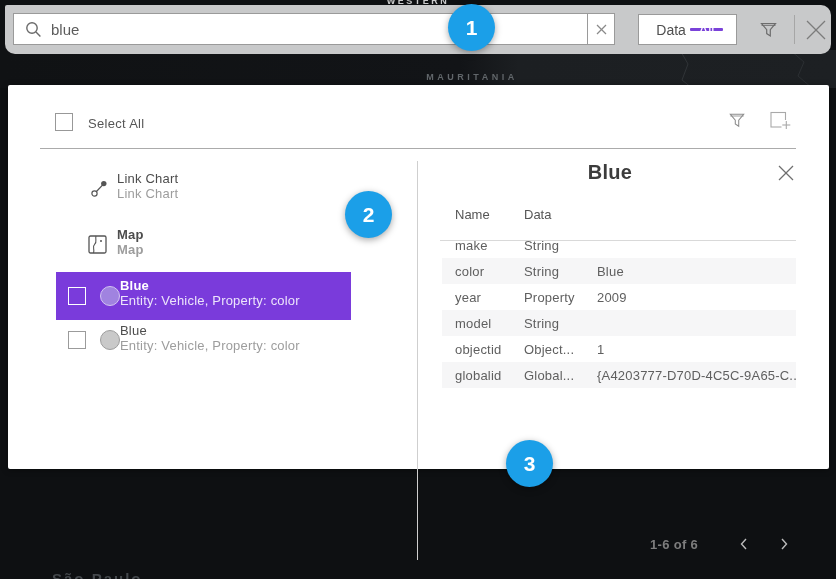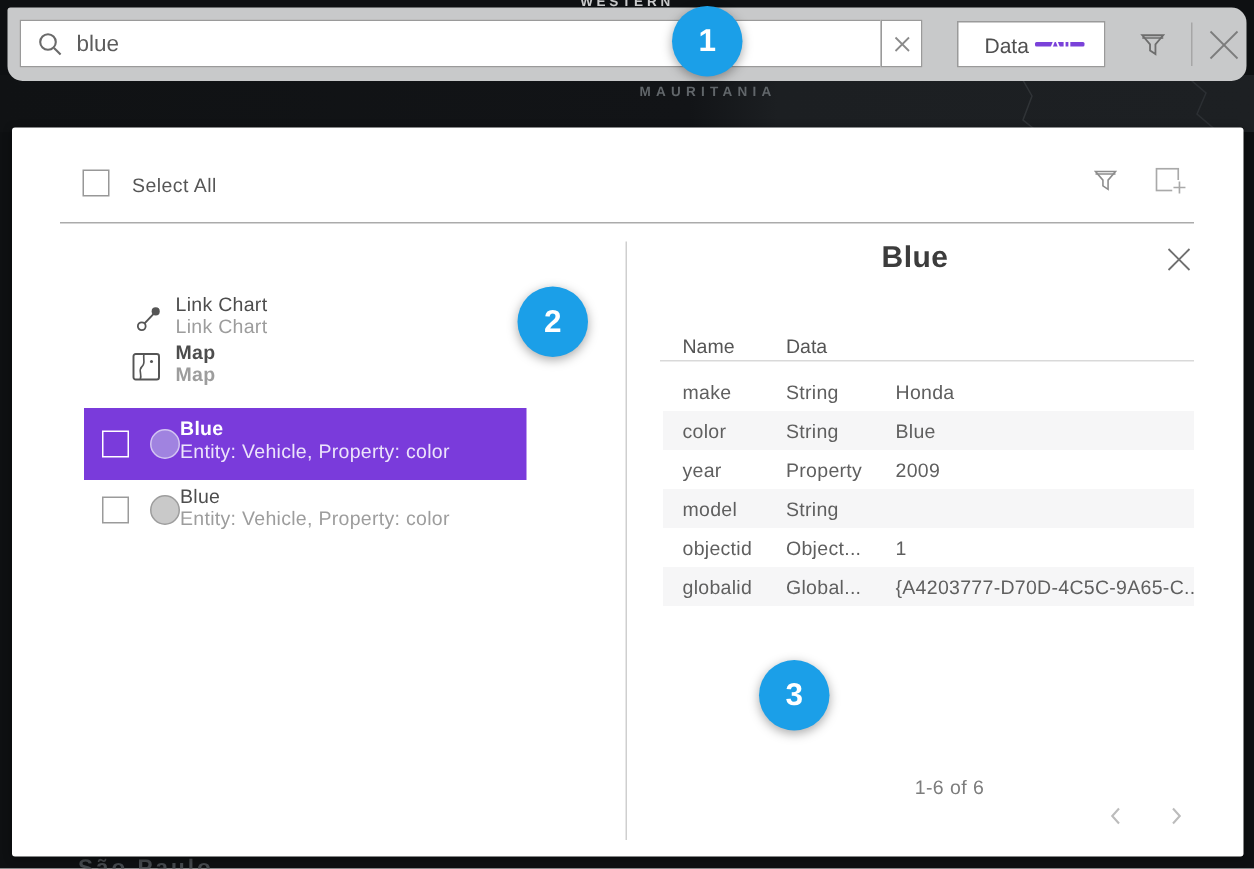--- a/index.html
+++ b/index.html
@@ -11,21 +11,21 @@
     color:#4d4d4d;
   }
 
   
   .map-strip { position:absolute; left:0; right:0; z-index:1; }
   .map-mid   { top:50px; height:38px;
                background:linear-gradient(90deg,#101214 0%,#121417 55%,#1c1f22 62%,#1d2023 100%); }
   .map-top-sliver { position:absolute; top:0; left:0; right:0; height:6px; overflow:hidden; z-index:1; }
   .map-top-sliver span { position:relative; top:-4px; display:block; text-align:center;
                font-size:9px; font-weight:bold; letter-spacing:2.5px; color:rgba(255,255,255,.78); }
-  .label-mauritania { position:absolute; top:56px; left:392px; width:160px; text-align:center;
+  .label-mauritania { position:absolute; top:72px; left:392px; width:160px; text-align:center;
                font-size:9px; font-weight:bold; letter-spacing:3.5px; color:#61666a; z-index:2; }
   .map-borderlines { position:absolute; top:50px; left:560px; z-index:1; }
   .label-bottom { position:absolute; top:570px; left:52px; z-index:1;
                font-size:15px; font-weight:bold; letter-spacing:2px; color:#44484c; }
 
   
   .topbar { position:absolute; left:5px; top:5px; width:826px; height:49px;
             background:#c8c9ca; border-radius:2px 10px 10px 10px; z-index:4; }
   .search-box { position:absolute; left:8px; top:8px; width:575px; height:32px;
             background:#fff; border:1px solid #9a9a9a; display:flex; align-items:center; }
@@ -38,38 +38,38 @@
   .scope-toggle { position:absolute; left:633px; top:9px; width:99px; height:31px;
             background:#fff; border:1px solid #9a9a9a; display:flex; align-items:center; padding:13px; }
   .scope-data { width:49px; text-align:center; font-size:14px; color:#4f4f4f; cursor:pointer; }
   .scope-all  { width:42px; height:100%; background:#7a42d9; color:#fff; font-size:14px;
             display:flex; align-items:center; justify-content:center; border-radius:1px; cursor:pointer; }
   .topbar-funnel { position:absolute; left:753px; top:14px; cursor:pointer; }
   .topbar-sep { position:absolute; left:789px; top:10px; width:1px; height:29px; background:#a6a6a6; }
   .topbar-close { position:absolute; left:799px; top:13px; cursor:pointer; }
 
   
-  .panel { position:absolute; left:8px; top:85px; width:821px; height:486px;
+  .panel { position:absolute; left:8px; top:85px; width:821px; height:384px;
            background:#fff; border-radius:2px; z-index:3;
            box-shadow:0 1px 6px rgba(0,0,0,.4); }
 
   .selectall-checkbox { position:absolute; left:47px; top:28px; width:18px; height:18px;
            border:1px solid #989898; background:#fff; cursor:pointer; }
   .selectall-label { position:absolute; left:80px; top:31px; font-size:13px; color:#565656; letter-spacing:.3px; }
   .panel-funnel { position:absolute; left:719px; top:25px; cursor:pointer; }
   .panel-add { position:absolute; left:761px; top:25px; cursor:pointer; }
   .h-divider { position:absolute; left:32px; top:63px; width:756px; height:1px; background:#ababab; }
   .v-divider { position:absolute; left:409px; top:76px; width:1px; height:399px; background:#cfcfcf; }
 
   
   .result-item { position:absolute; cursor:pointer; }
   .ri-icon { position:absolute; }
   .ri-title { font-size:13px; color:#4d4d4d; letter-spacing:.2px; }
   .ri-sub   { font-size:13px; color:#9d9d9d; letter-spacing:.2px; }
-  .item-1 { left:82px; top:108px;  width:280px; height:40px;text-decoration:underline; }
+  .item-1 { left:82px; top:84px;  width:280px; height:40px;text-decoration:underline; }
   .item-1 .ri-icon { left:0; top:10px; }
   .item-1 .txt { position:absolute; left:27px; top:2px; }
   .item-2 { left:80px; top:140px; width:280px; height:40px; }
   .item-2 .ri-icon { left:0; top:10px; }
   .item-2 .txt { position:absolute; left:29px; top:2px;font-weight:bold; }
 
   .row-selected { position:absolute; left:48px; top:187px; width:295px; height:48px;
            background:#7a3bdb; cursor:pointer; }
   .row-selected .cb { position:absolute; left:12px; top:15px; width:18px; height:18px;
            border:1px solid #fff; cursor:pointer; }
@@ -84,32 +84,32 @@
            border:1px solid #9b9b9b; background:#fff; cursor:pointer; }
   .row-plain .dot { position:absolute; left:44px; top:7px; width:20px; height:20px;
            border-radius:50%; background:#c9c9c9; border:1px solid #9d9d9d; }
   .row-plain .txt { position:absolute; left:64px; top:0; }
 
   
   .detail-title { position:absolute; left:432px; top:76px; width:340px; text-align:center;
            font-size:20px; font-weight:600; color:#3c3c3c; letter-spacing:.3px; }
   .detail-close { position:absolute; left:769px; top:79px; cursor:pointer; }
 
-  .tbl { position:absolute; left:434px; top:133px; width:354px; font-size:13px; }
+  .tbl { position:absolute; left:434px; top:117px; width:354px; font-size:13px; }
   .tbl-head { display:flex; color:#555; padding:5px 0 9px 13px; }
   .tbl-head .c1, .tbl-row .c1 { width:69px; }
   .tbl-head .c2, .tbl-row .c2 { width:73px; }
   .tbl-head .c3, .tbl-row .c3 { flex:1; white-space:nowrap; overflow:hidden; }
   .tbl-sep { position:absolute; left:432px; top:155px; width:356px; height:1px; background:#d9d9d9; }
   .tbl-body { margin-top:1px; }
   .tbl-row { display:flex; align-items:center; height:26px; padding-left:13px; color:#5f5f5f; letter-spacing:.2px; }
   .tbl-row.alt { background:#f6f6f7; }
 
-  .pag-label { position:absolute; left:560px; top:432px; width:130px; text-align:center;
-           font-size:13px; color:#7d7d7d; letter-spacing:.3px; }
+  .pag-label { position:absolute; left:560px; top:452px; width:130px; text-align:right;
+           font-size:13px; color:#7d7d7d; letter-spacing:.3px;font-weight:bold; }
   .pag-prev { position:absolute; left:729px; top:452px; cursor:pointer; }
   .pag-next { position:absolute; left:769px; top:452px; cursor:pointer; }
 
   
   .callout { position:absolute; width:47px; height:47px; border-radius:50%;
            background:#1b9fe8; color:#fff; font-size:21px; font-weight:bold;
            display:flex; align-items:center; justify-content:center; z-index:6;
            box-shadow:0 2px 7px rgba(0,0,0,.35); }
   .callout-1 { left:448px; top:4px; }
   .callout-2 { left:345px; top:191px; }
@@ -243,21 +243,20 @@
 
   <div class="tbl">
     <div class="tbl-head">
       <div class="c1">Name</div>
       <div class="c2">Data</div>
     </div>
     <div class="tbl-body">
       <div class="tbl-row">
         <div class="c1">make</div>
         <div class="c2">String</div>
-        <div class="c3">Honda</div>
       </div>
       <div class="tbl-row alt">
         <div class="c1">color</div>
         <div class="c2">String</div>
         <div class="c3">Blue</div>
       </div>
       <div class="tbl-row">
         <div class="c1">year</div>
         <div class="c2">Property</div>
         <div class="c3">2009</div>

